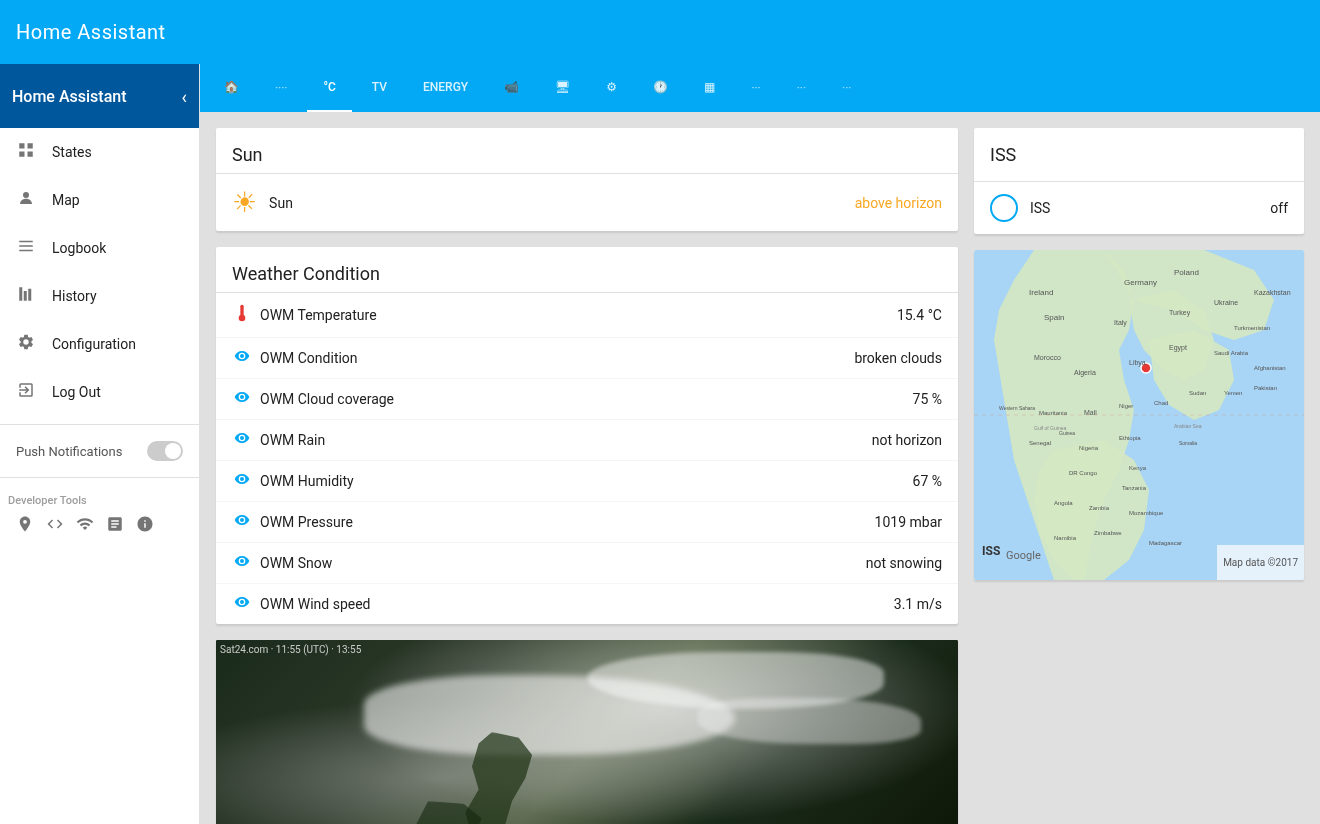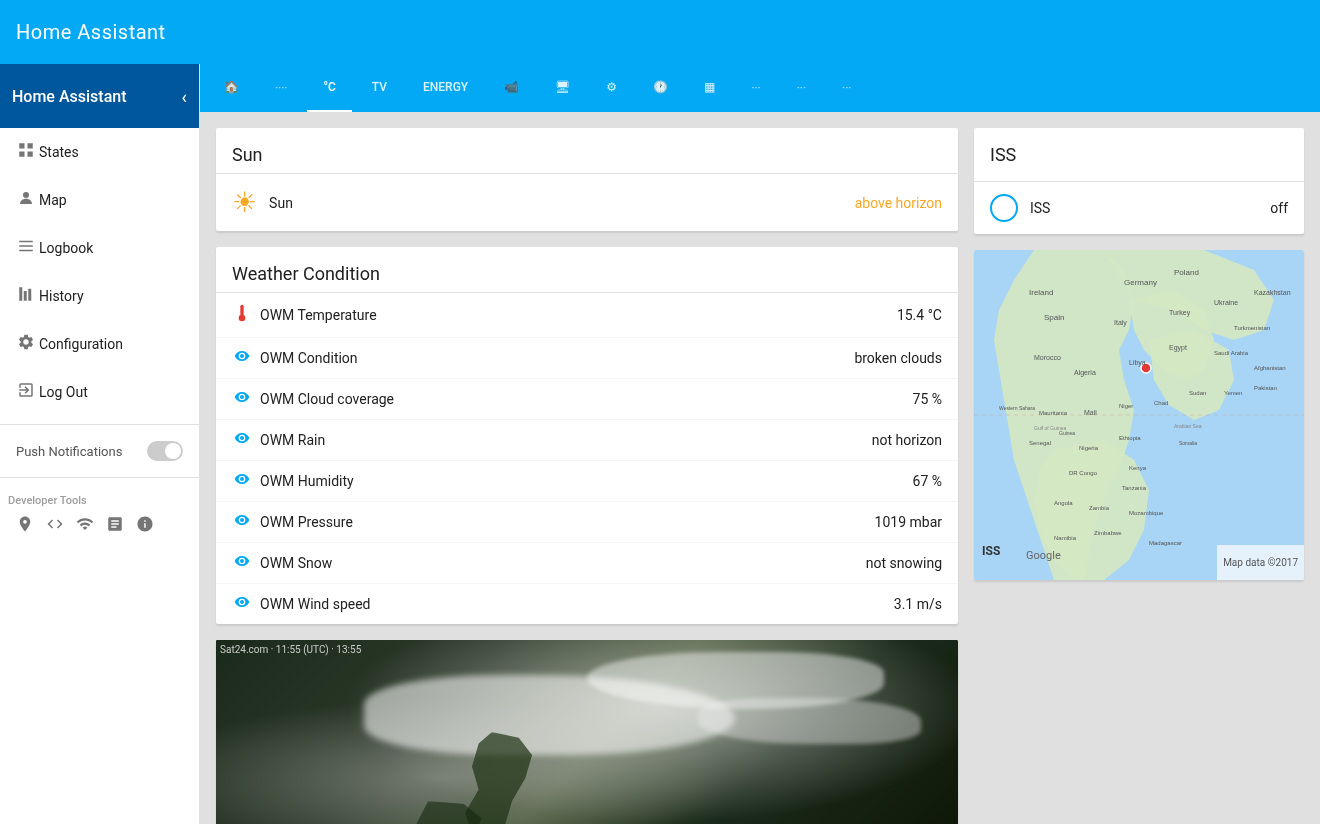--- a/index.html
+++ b/index.html
@@ -53,21 +53,21 @@
       font-weight: 500;
     }
     .sidebar-item {
       display: flex;
       align-items: center;
       padding: 15px 16px;
       height: 48px;
       cursor: pointer;
       color: #212121;
       font-size: 14px;
-      gap: 3px;
+      gap: 16px;
     }
     .sidebar-item .icon { color: #757575; width: 20px; text-align: center; font-size: 18px; }
     .sidebar-divider { height: 1px; background: #e0e0e0; margin: 8px 0; }
     .push-notifications {
       display: flex;
       align-items: center;
       justify-content: space-between;
       padding: 8px 16px;
       font-size: 13px;
       color: #555;
@@ -623,21 +623,21 @@
               <text x="115" y="260" font-size="6" fill="#555" font-family="Arial">Zambia</text>
               <text x="155" y="265" font-size="6" fill="#555" font-family="Arial">Mozambique</text>
               <text x="80" y="290" font-size="6" fill="#555" font-family="Arial">Namibia</text>
               <text x="120" y="285" font-size="6" fill="#555" font-family="Arial">Zimbabwe</text>
               <text x="175" y="295" font-size="6" fill="#555" font-family="Arial">Madagascar</text>
               <text x="60" y="180" font-size="5" fill="#888" font-family="Arial">Gulf of Guinea</text>
               <text x="200" y="178" font-size="5" fill="#888" font-family="Arial">Arabian Sea</text>
               <text x="265" y="178" font-size="5" fill="#888" font-family="Arial" transform="rotate(-90, 265, 178)"></text>
             </svg>
             <div class="map-iss-label" style="color:#333; font-size:12px; font-weight:bold; bottom:18px;">ISS</div>
-            <div style="position:absolute; bottom:18px; left:52px; font-size:11px; color:#666;">Google</div>
+            <div style="position:absolute; bottom:18px; left:32px; font-size:11px; color:#666;">Google</div>
             <div class="map-attribution">Map data ©2017</div>
           </div>
         </div>
 
       </div>
 
     </div>
   </div>
 </div>
 

